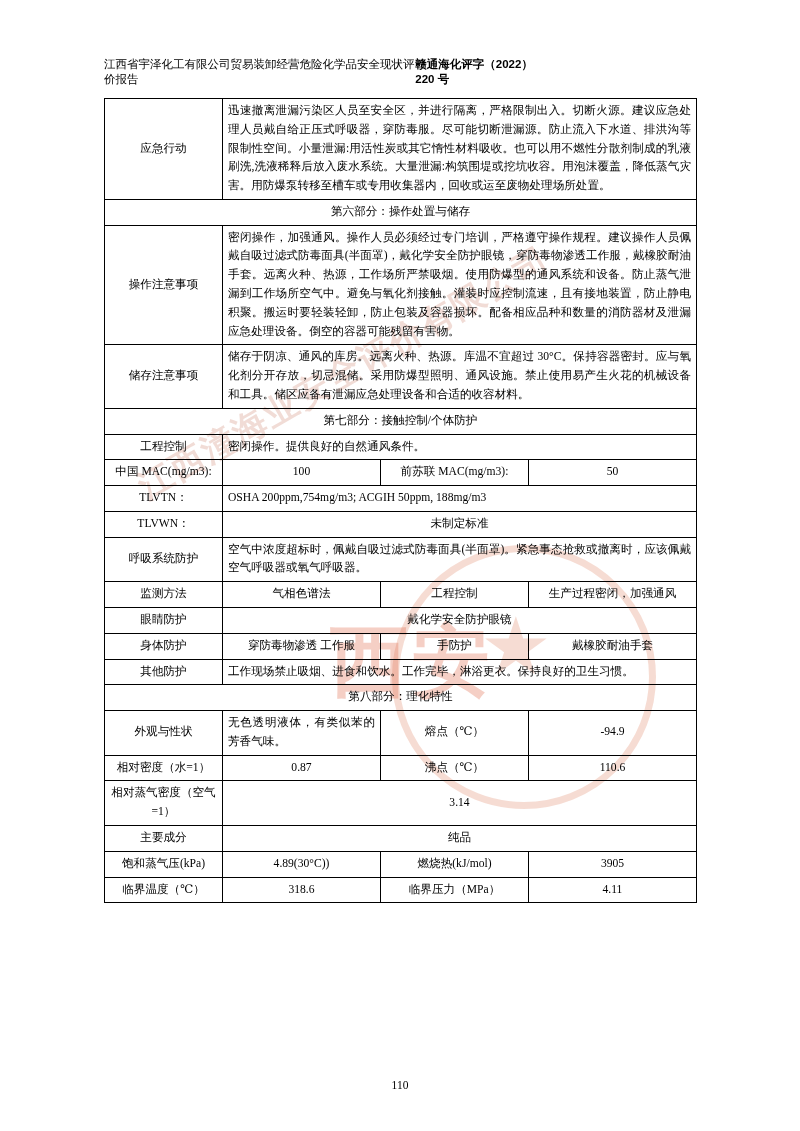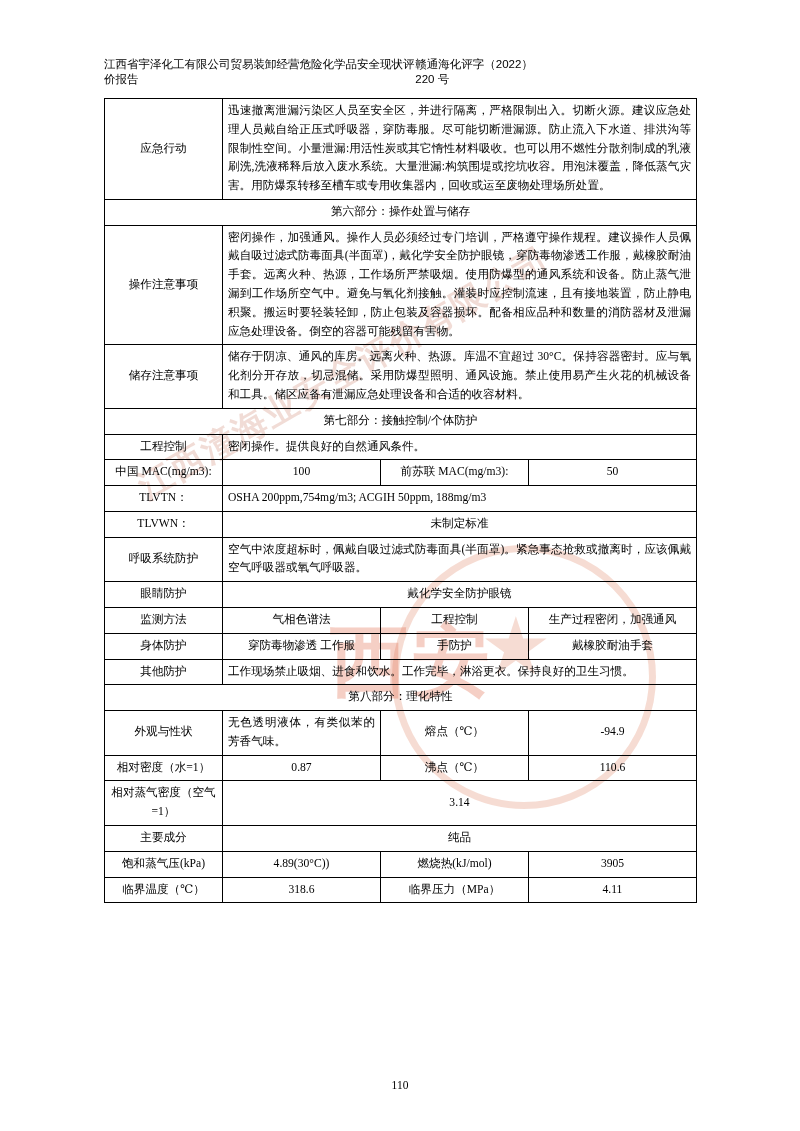--- a/index.html
+++ b/index.html
@@ -77,21 +77,21 @@
     width: 656px;
     padding: 0 104px;
     box-sizing: border-box;
     display: flex;
     justify-content: space-between;
     align-items: baseline;
     font-size: 11.5px;
     font-family: "Liberation Sans", sans-serif;
   }
   .header .left { letter-spacing: 0px; }
-  .header .right { letter-spacing: 0px; }
+  .header .right { letter-spacing: 0px; font-weight: bold; }
 
   
   table.msds {
     position: absolute;
     top: 98px;
     left: 104px;
     width: 592px;
     border-collapse: collapse;
     table-layout: fixed;
     font-size: 11.6px;
@@ -201,32 +201,32 @@
           <td class="c-center">TLVWN：</td>
           <td class="c-center" colspan="3">未制定标准</td>
         </tr>
 
         <tr>
           <td class="c-label">呼吸系统防护</td>
           <td class="c-body" colspan="3">空气中浓度超标时，佩戴自吸过滤式防毒面具(半面罩)。紧急事态抢救或撤离时，应该佩戴空气呼吸器或氧气呼吸器。</td>
         </tr>
 
         <tr>
-          <td class="c-label">眼睛防护</td>
-          <td class="c-center" colspan="3">戴化学安全防护眼镜</td>
-        </tr>
-
-        <tr>
           <td class="c-center">监测方法</td>
           <td class="c-center">气相色谱法</td>
           <td class="c-center">工程控制</td>
           <td class="c-center">生产过程密闭，加强通风</td>
         </tr>
 
         <tr>
+          <td class="c-label">眼睛防护</td>
+          <td class="c-center" colspan="3">戴化学安全防护眼镜</td>
+        </tr>
+
+        <tr>
           <td class="c-center">身体防护</td>
           <td class="c-center">穿防毒物渗透 工作服</td>
           <td class="c-center">手防护</td>
           <td class="c-center">戴橡胶耐油手套</td>
         </tr>
 
         <tr>
           <td class="c-label">其他防护</td>
           <td class="c-body" colspan="3">工作现场禁止吸烟、进食和饮水。工作完毕，淋浴更衣。保持良好的卫生习惯。</td>
         </tr>

